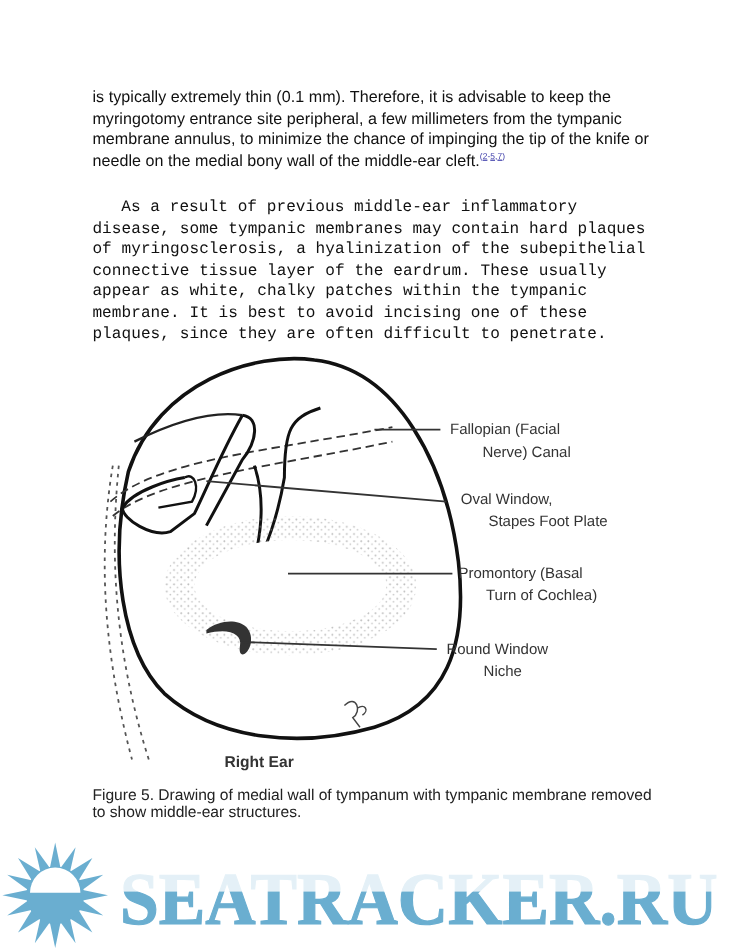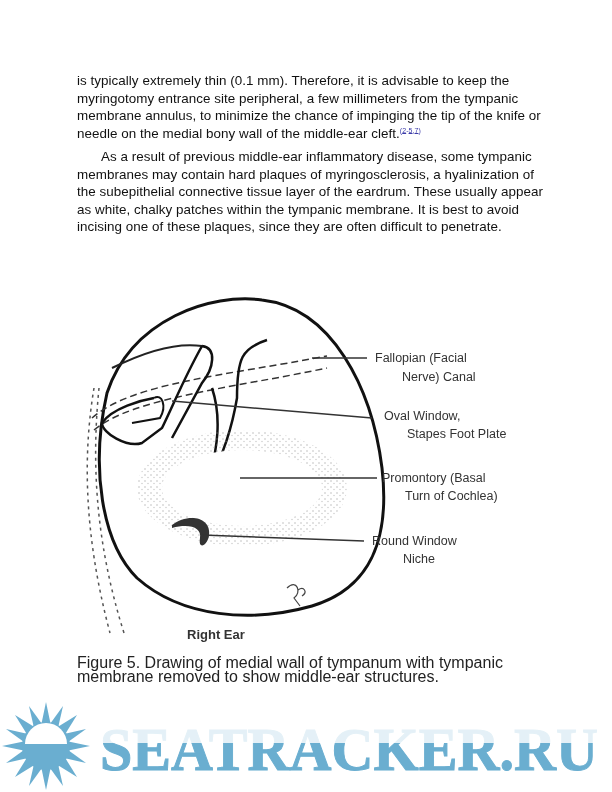--- a/index.html
+++ b/index.html
@@ -1,26 +1,26 @@
 <!DOCTYPE html>
 <html><head>
 <meta charset="utf-8">
 <style>
   html, body { margin:0; padding:0; background:#fff; }
   body { width:612px; height:792px; position:relative; overflow:hidden; font-family:"Liberation Sans", sans-serif; color:#111; }
   .para { position:absolute; left:77px; width:470px; font-size:13.4px; line-height:17.6px; letter-spacing:0.05px; }
   .p1 { top:72px; }
-  .p2 { top:148px; }
+  .p2 { top:165px;font-family:Liberation Mono, monospace; }
   .indent { display:inline-block; width:24px; }
   .cite { font-size:7px; vertical-align:super; color:#3a3aa8; line-height:0; }
   .cite a { color:#3a3aa8; text-decoration:underline; }
   .figure { position:absolute; left:72px; top:288px; width:460px; height:362px; }
   .figure svg { width:100%; height:100%; }
   .lbl { font-family:"Liberation Sans", sans-serif; font-size:12.5px; fill:#333; }
-  .caption { position:absolute; left:77px; top:656px; width:470px; font-size:16px; line-height:13.6px; color:#222; }
+  .caption { position:absolute; left:77px; top:656px; width:470px; font-size:13px; line-height:13.6px; color:#222; }
   .watermark { position:absolute; left:0; top:700px; width:612px; height:92px; }
 </style>
 </head>
 <body>
 
 <div class="para p1">
   <span>is typically extremely thin (0.1 mm). Therefore, it is advisable to keep the myringotomy entrance site peripheral, a few millimeters from the tympanic membrane annulus, to minimize the chance of impinging the tip of the knife or needle on the medial bony wall of the middle-ear cleft.</span><span class="cite"><span>(</span><a>2</a><span>-</span><a>5</a><span>,</span><a>7</a><span>)</span></span>
 </div>
 
 <div class="para p2">

